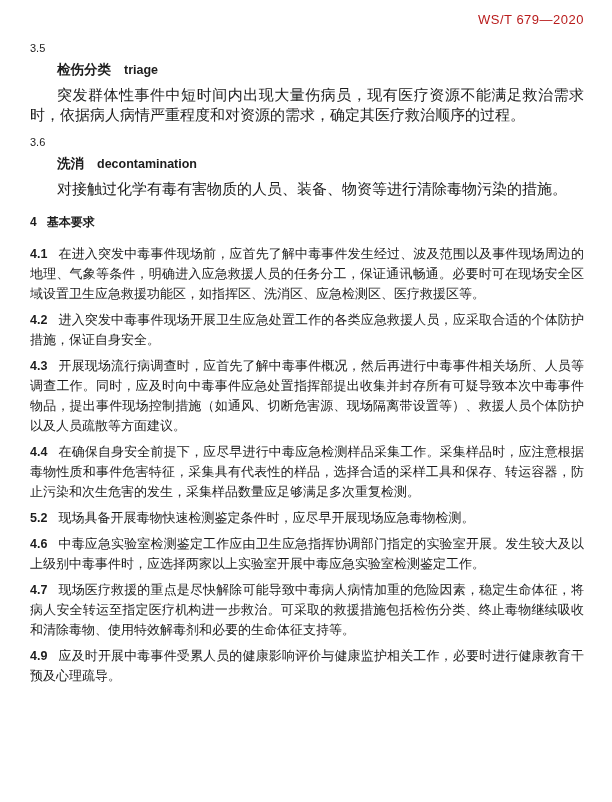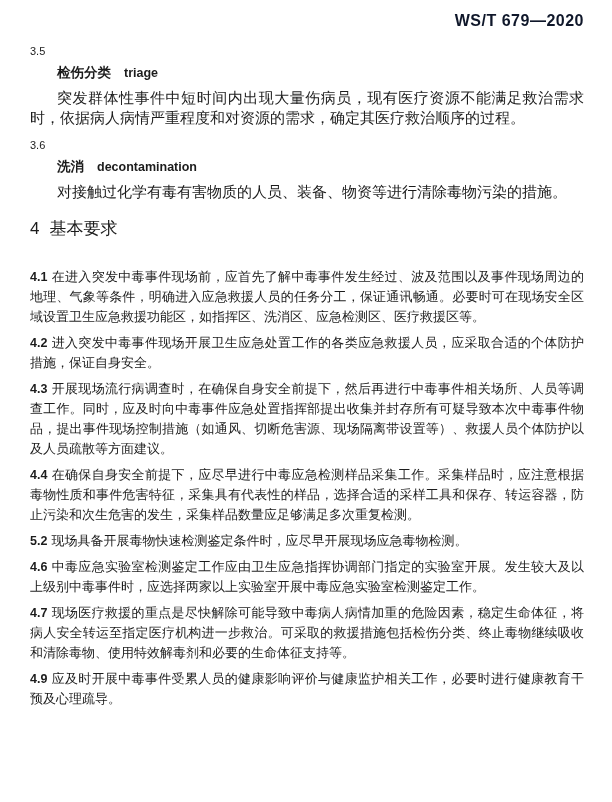--- a/index.html
+++ b/index.html
@@ -14,24 +14,24 @@
     color: #1c1c1c;
   }
   .page {
     width: 612px;
     height: 802px;
     padding: 12px 28px 0 30px;
   }
   .doc-header {
     text-align: right;
     font-family: "Liberation Sans", "DejaVu Sans", sans-serif;
-    font-weight: bold;
-    font-size: 16px;
+    font-weight: normal;
+    font-size: 13px;
     letter-spacing: 0.5px;
-    color: #0f172a;
+    color: #b91c1c;
   }
   .terms-area { margin-top: 15px; }
   .term-section + .term-section { margin-top: 11px; }
   .term-number {
     font-family: "Liberation Sans", "DejaVu Sans", sans-serif;
     font-weight: normal;
     font-size: 11px;
   }
   .term-line {
     margin-top: 7px;
@@ -46,40 +46,40 @@
   }
   .term-def {
     margin-top: 6px;
     font-size: 15px;
     line-height: 20px;
     text-indent: 27px;
     text-align: justify;
   }
   .chapter-heading {
     margin-top: 15px;
-    margin-bottom: 27px;
-    font-size: 17px;
-    font-weight: normal;
+    margin-bottom: 13px;
+    font-size: 12px;
+    font-weight: bold;
   }
   .chapter-heading .chapter-number {
     font-family: "Liberation Sans", "DejaVu Sans", sans-serif;
     margin-right: 10px;
   }
   .clauses-area { }
   .clause {
     margin-bottom: 6px;
     font-size: 13px;
     line-height: 20px;
     text-align: justify;
   }
   .clause-number {
     font-family: "Liberation Sans", "DejaVu Sans", sans-serif;
     font-weight: bold;
     font-size: 12.5px;
-    margin-right: 4px;
+    margin-right: 11px;
     white-space: nowrap;
   }
 </style>
 </head>
 <body>
 
 <div class="page">
 
   <div class="doc-header">WS/T 679—2020</div>
 
@@ -112,21 +112,21 @@
 
     <p class="clause">
       <span class="clause-number">4.1</span><span class="clause-text">在进入突发中毒事件现场前，应首先了解中毒事件发生经过、波及范围以及事件现场周边的地理、气象等条件，明确进入应急救援人员的任务分工，保证通讯畅通。必要时可在现场安全区域设置卫生应急救援功能区，如指挥区、洗消区、应急检测区、医疗救援区等。</span>
     </p>
 
     <p class="clause">
       <span class="clause-number">4.2</span><span class="clause-text">进入突发中毒事件现场开展卫生应急处置工作的各类应急救援人员，应采取合适的个体防护措施，保证自身安全。</span>
     </p>
 
     <p class="clause">
-      <span class="clause-number">4.3</span><span class="clause-text">开展现场流行病调查时，在确保自身安全前提下，然后再进行中毒事件相关场所、人员等调查工作。同时，应及时向中毒事件应急处置指挥部提出收集并封存所有可疑导致本次中毒事件物品，提出事件现场控制措施（如通风、切断危害源、现场隔离带设置等）、救援人员个体防护以及人员疏散等方面建议。</span>
+      <span class="clause-number">4.3</span><span class="clause-text">开展现场流行病调查时，应首先了解中毒事件概况，然后再进行中毒事件相关场所、人员等调查工作。同时，应及时向中毒事件应急处置指挥部提出收集并封存所有可疑导致本次中毒事件物品，提出事件现场控制措施（如通风、切断危害源、现场隔离带设置等）、救援人员个体防护以及人员疏散等方面建议。</span>
     </p>
 
     <p class="clause">
       <span class="clause-number">4.4</span><span class="clause-text">在确保自身安全前提下，应尽早进行中毒应急检测样品采集工作。采集样品时，应注意根据毒物性质和事件危害特征，采集具有代表性的样品，选择合适的采样工具和保存、转运容器，防止污染和次生危害的发生，采集样品数量应足够满足多次重复检测。</span>
     </p>
 
     <p class="clause">
       <span class="clause-number">5.2</span><span class="clause-text">现场具备开展毒物快速检测鉴定条件时，应尽早开展现场应急毒物检测。</span>
     </p>
 

